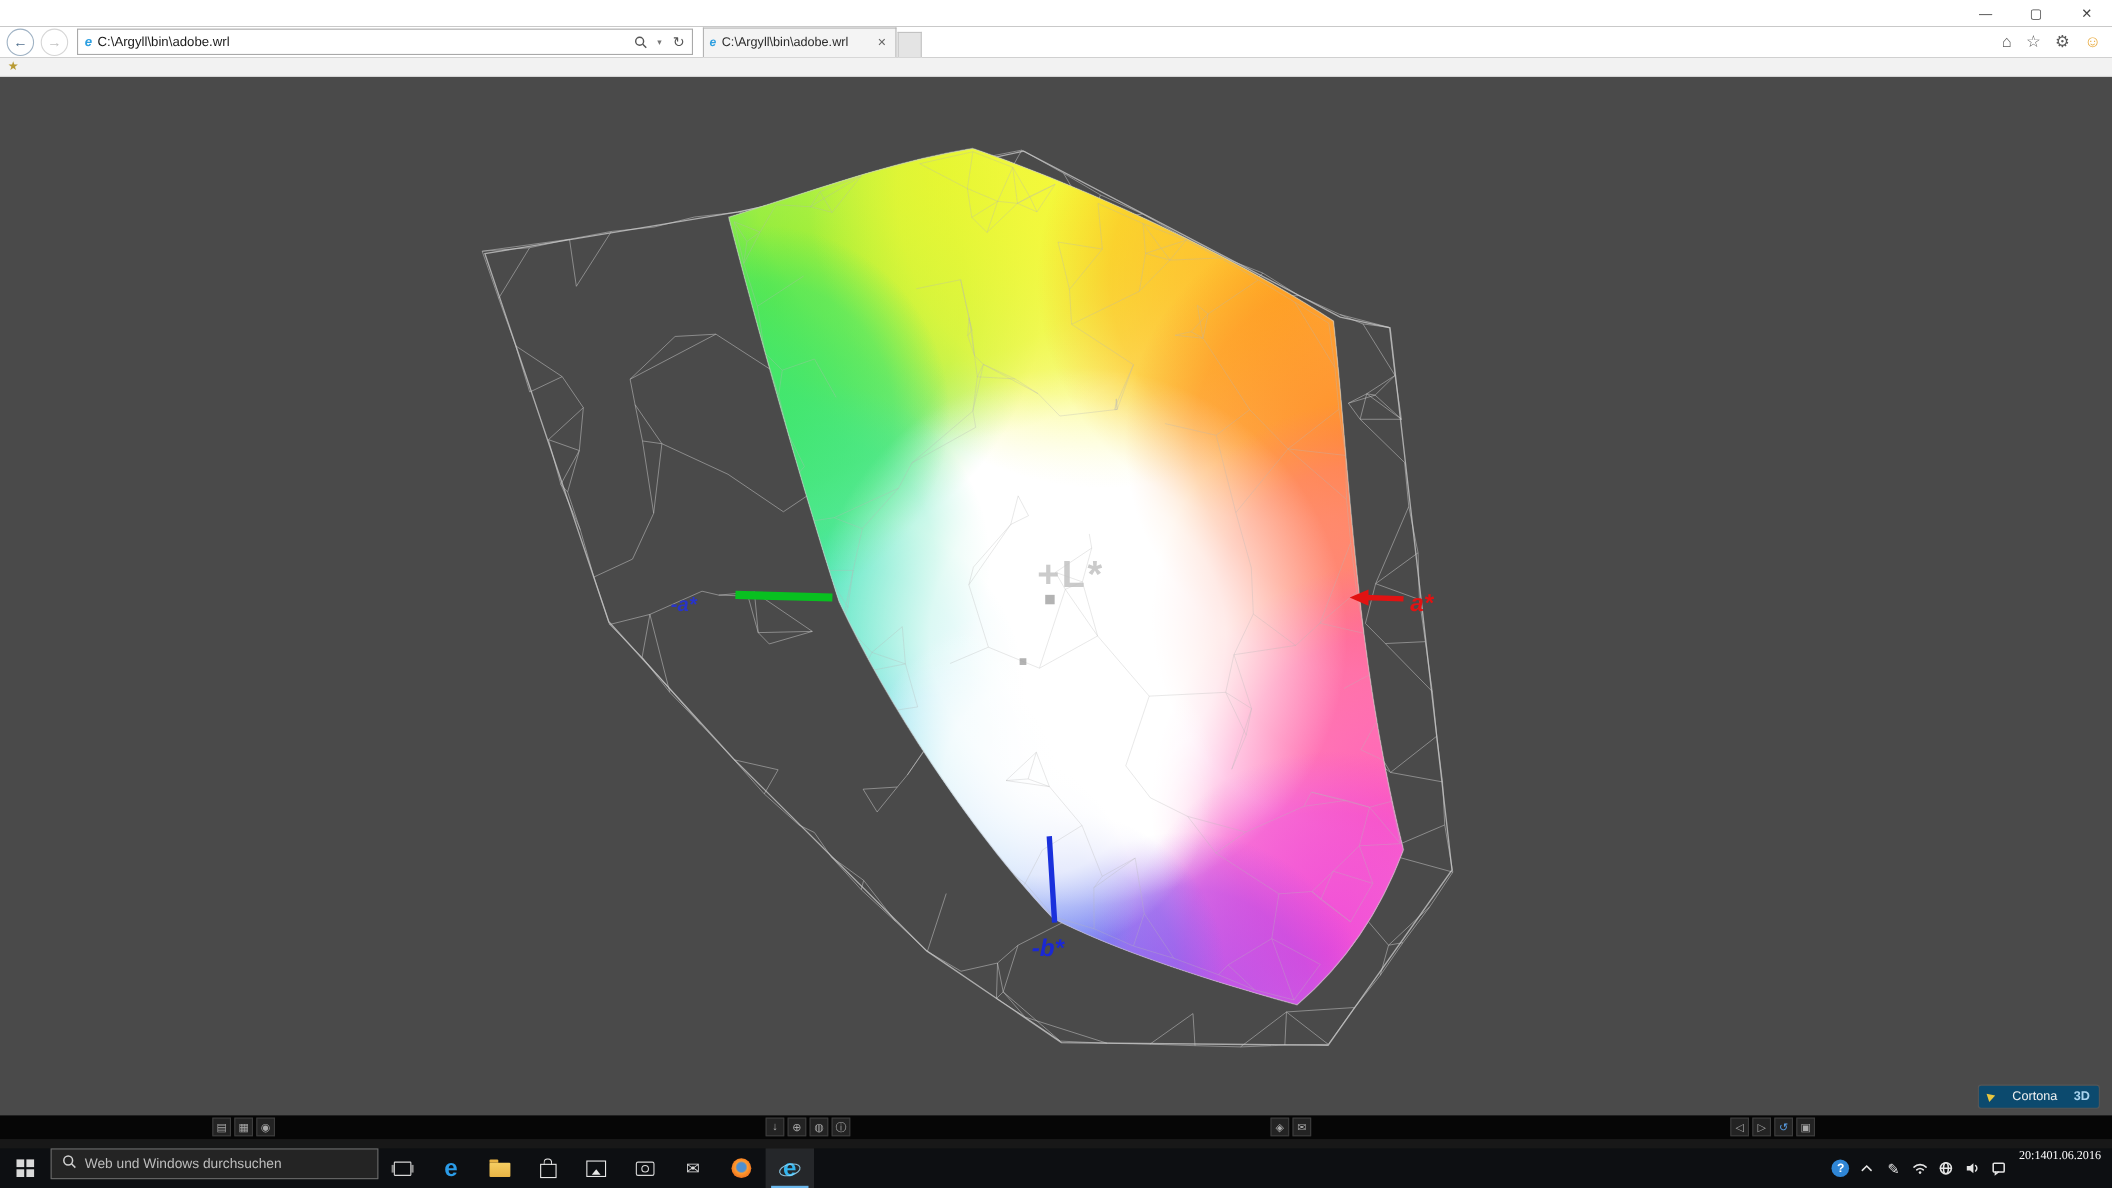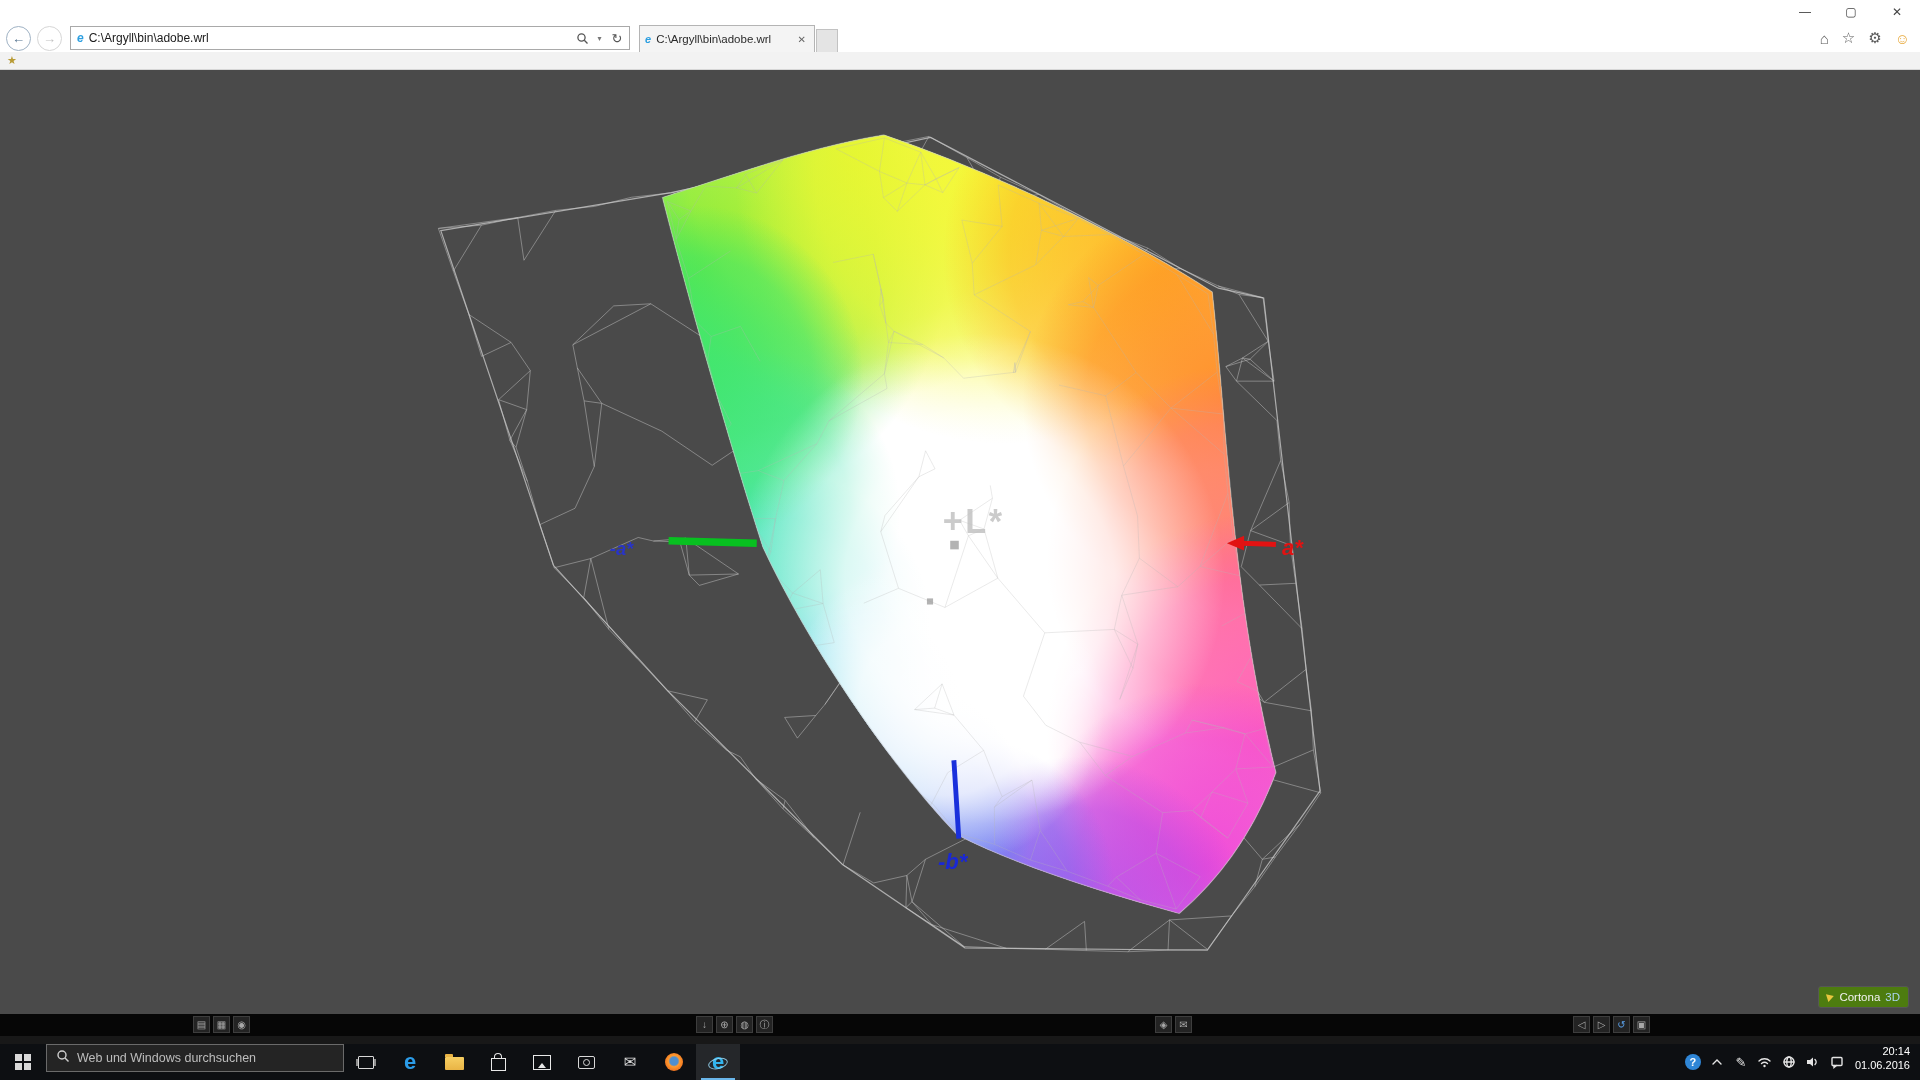--- a/index.html
+++ b/index.html
@@ -39,25 +39,25 @@
   .axis-label{font-family:"Liberation Sans",sans-serif;font-weight:bold;font-style:italic;}
   text.l{font-size:28px;fill:#c2c2c2;opacity:.85;font-style:normal;letter-spacing:2px;}
   text.an{font-size:15px;fill:#2834c8;}
   text.ap{font-size:18px;fill:#e21212;}
   text.bn{font-size:18px;fill:#1a28d4;}
   .vtoolbar{position:absolute;left:0;right:0;bottom:0;height:22px;background:#060606;}
   .vgroup{position:absolute;top:2px;display:flex;gap:3px;}
   .g1{left:193px;}.g2{left:696px;}.g3{left:1155px;}.g4{left:1573px;}
   .vbtn{width:17px;height:17px;background:#232323;border:1px solid #3d3d3d;color:#a8a8a8;font-size:10px;
         display:flex;align-items:center;justify-content:center;box-sizing:border-box;}
-  .badge{position:absolute;right:11px;bottom:28px;height:20px;display:flex;align-items:center;gap:5px;
-         background:#4d7c0f;border:1px solid #565656;border-radius:3px;padding:0 8px;color:#f2f2f2;font-size:11.5px;}
+  .badge{position:absolute;right:11px;bottom:28px;height:20px;display:flex;align-items:center;gap:15px;
+         background:#0c4a6e;border:1px solid #565656;border-radius:3px;padding:0 8px;color:#f2f2f2;font-size:11.5px;}
   .badge-logo{width:0;height:0;border-top:4px solid transparent;border-bottom:4px solid transparent;
               border-left:7px solid #e8c63e;transform:rotate(-18deg);}
-  .badge-3d{color:#a9d4ef;font-weight:normal;}
+  .badge-3d{color:#a9d4ef;font-weight:bold;}
 
   .desktop-gap{position:absolute;left:0;right:0;bottom:36px;height:8px;background:#181818;}
 
   
   .taskbar{position:absolute;left:0;right:0;bottom:0;height:36px;background:#0d0f12;display:flex;align-items:flex-start;color:#fff;}
   .start{width:46px;height:36px;display:flex;align-items:center;justify-content:center;}
   .winlogo{display:grid;grid-template-columns:7px 7px;grid-template-rows:7px 7px;gap:1.5px;}
   .winlogo i{background:#d9d9d9;}
   .searchbox{width:298px;height:28px;background:#242424;border:1px solid #6a6a6a;display:flex;align-items:center;
              gap:7px;padding:0 9px;box-sizing:border-box;}
@@ -85,22 +85,22 @@
   .ico-camera{position:relative;width:15px;height:11px;border:1.5px solid #d8d8d8;border-radius:2px;}
   .ico-camera::after{content:"";position:absolute;left:4px;top:2px;width:5px;height:5px;border:1.3px solid #d8d8d8;border-radius:50%;}
   .ico-fox{width:18px;height:18px;border-radius:50%;
            background:radial-gradient(circle at 50% 45%,#4e8fd0 0%,#4e8fd0 30%,#ff9a2e 42%,#e8641b 85%);}
   .glyph-mail{color:#ddd;font-size:15px;}
   .tray{margin-left:auto;display:flex;align-items:center;gap:4px;padding-right:4px;}
   .tray-item{width:20px;height:36px;display:flex;align-items:center;justify-content:center;}
   .tray-help{width:16px;height:16px;border-radius:50%;background:#2f86d6;color:#fff;font-size:11px;font-weight:bold;
              display:flex;align-items:center;justify-content:center;}
   .tray-glyph{color:#e4e4e4;font-size:13px;}
-  .clock{display:flex;flex-direction:column;justify-content:center;align-items:flex-end;color:#fff;font-size:11px;
-         line-height:1.3;padding:0 10px 0 4px;}
+  .clock{display:flex;flex-direction:row;justify-content:center;align-items:flex-end;color:#fff;font-size:11px;
+         line-height:1.3;padding:0 10px 0 4px;font-family:Liberation Serif, serif;}
 </style>
 </head>
 <body>
 
 <div class="screen">
 
   <div class="titlebar">
     <span class="winbtn">—</span>
     <span class="winbtn">▢</span>
     <span class="winbtn">✕</span>

